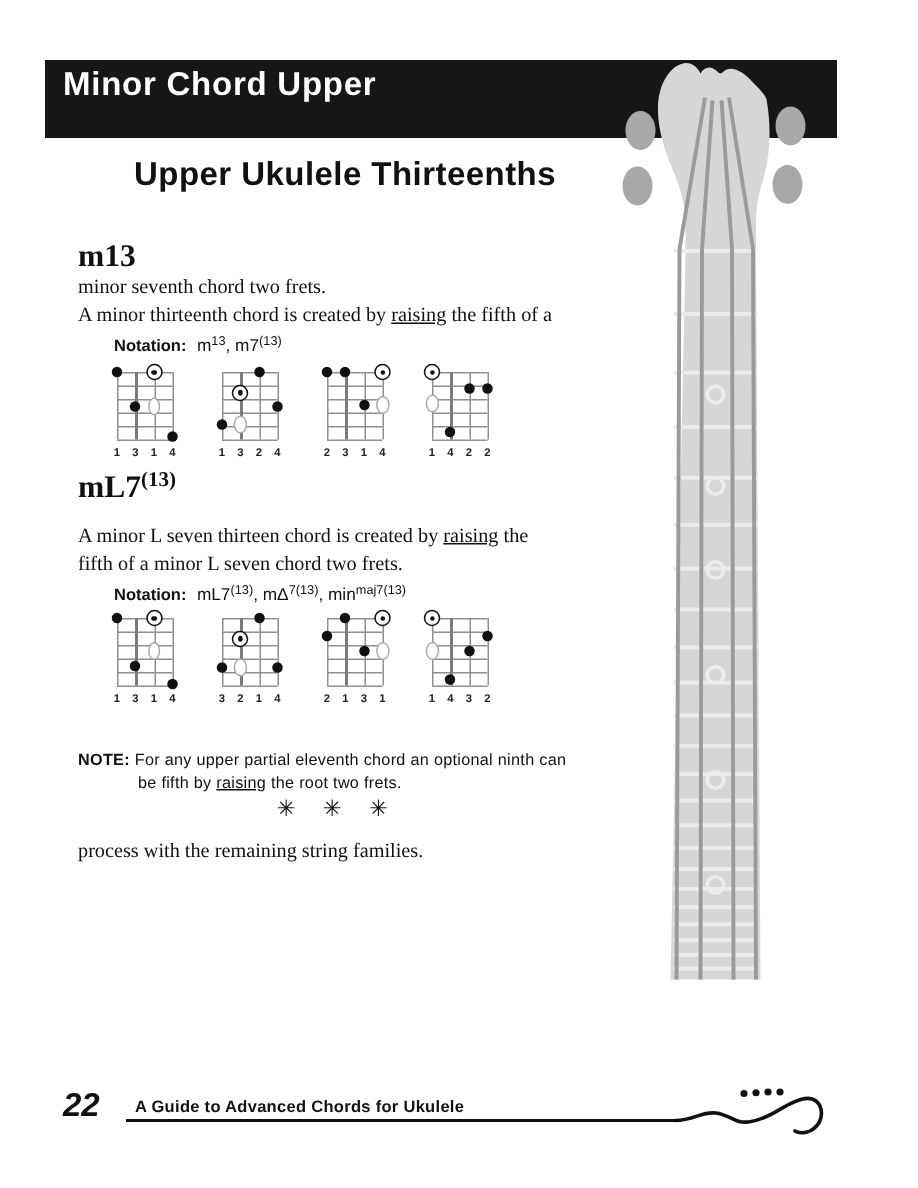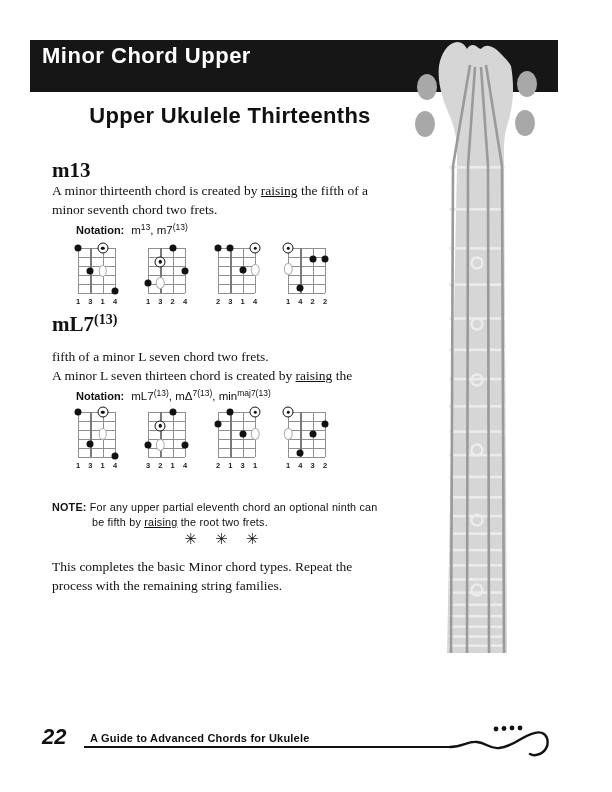--- a/index.html
+++ b/index.html
@@ -124,22 +124,22 @@
         <line x1="92" y1="131" x2="94" y2="618"></line>
     </g>
   </svg>
 
   <div class="sec-title">Upper Ukulele Thirteenths</div>
 
   <div class="h-serif" style="top:158px">
     <span>m13</span><span class="hsup"></span>
   </div>
   <div class="para" style="top:181px">
+    <div><span>minor seventh chord two frets.</span></div>
     <div><span>A minor thirteenth chord is created by </span><span class="u">raising</span><span> the fifth of a</span></div>
-    <div><span>minor seventh chord two frets.</span></div>
   </div>
   <div class="notation" style="top:222px">
     <span class="nlabel">Notation:</span><span><span>m</span><span class="sup">13</span><span>, m7</span><span class="sup">(13)</span></span>
   </div>
   <div class="chord" style="left: 78px; top: 248px;">
       <div class="cl hl" style="top: 0px;"></div>
       <div class="cl hl" style="top: 9px;"></div>
       <div class="cl hl" style="top: 18px;"></div>
       <div class="cl hl" style="top: 27px;"></div>
       <div class="cl hl" style="top: 36px;"></div>
@@ -220,22 +220,22 @@
       <span class="fing" style="left: 12.3333px;">4</span>
       <span class="fing" style="left: 24.6667px;">2</span>
       <span class="fing" style="left: 37px;">2</span>
     </div>
     <div></div>
 
   <div class="h-serif" style="top:312px">
     <span>mL7</span><span class="hsup">(13)</span>
   </div>
   <div class="para" style="top:347px">
+    <div><span>A minor L seven thirteen chord is created by </span><span class="u">raising</span><span> the</span></div>
     <div><span>fifth of a minor L seven chord two frets.</span></div>
-    <div><span>A minor L seven thirteen chord is created by </span><span class="u">raising</span><span> the</span></div>
   </div>
   <div class="notation" style="top:388px">
     <span class="nlabel">Notation:</span><span><span>mL7</span><span class="sup">(13)</span><span>, mΔ</span><span class="sup">7(13)</span><span>, min</span><span class="sup">maj7(13)</span></span>
   </div>
   <div class="chord" style="left: 78px; top: 412px;">
       <div class="cl hl" style="top: 0px;"></div>
       <div class="cl hl" style="top: 9px;"></div>
       <div class="cl hl" style="top: 18px;"></div>
       <div class="cl hl" style="top: 27px;"></div>
       <div class="cl hl" style="top: 36px;"></div>
@@ -320,21 +320,20 @@
     <div></div>
 
   <div class="note">
     <div><span class="nt-label">NOTE:</span> <span><span>For any upper partial eleventh chord an optional ninth can</span></span></div>
     <div class="nt-line2"><span>be fifth by </span><span class="u">raising</span><span> the root two frets.</span></div>
   </div>
 
   <div class="stars">✳ ✳ ✳</div>
 
   <div class="para" style="top:557px">
-    <div>This completes the basic Minor chord types. Repeat the</div>
     <div>process with the remaining string families.</div>
   </div>
 
   <div class="footer-num">22</div>
   <div class="footer-title">A Guide to Advanced Chords for Ukulele</div>
   <div class="footer-rule"></div>
   <svg class="footer-flourish" viewBox="0 0 125 48">
     <g fill="#111">
       <circle cx="51" cy="11" r="2.4"></circle>
         <circle cx="59" cy="10.5" r="2.4"></circle>

